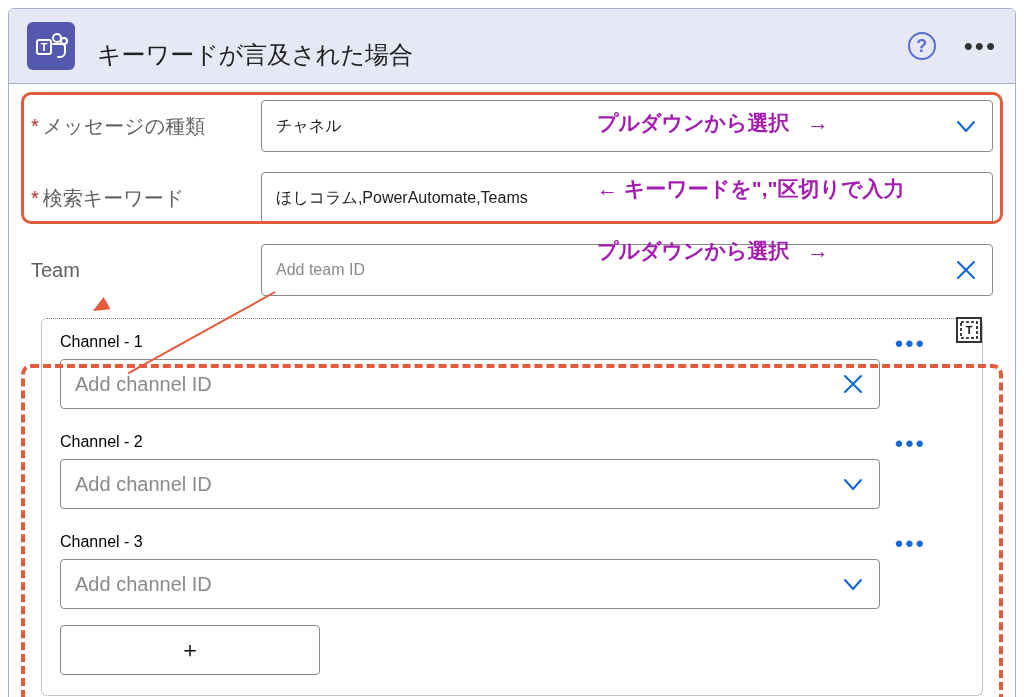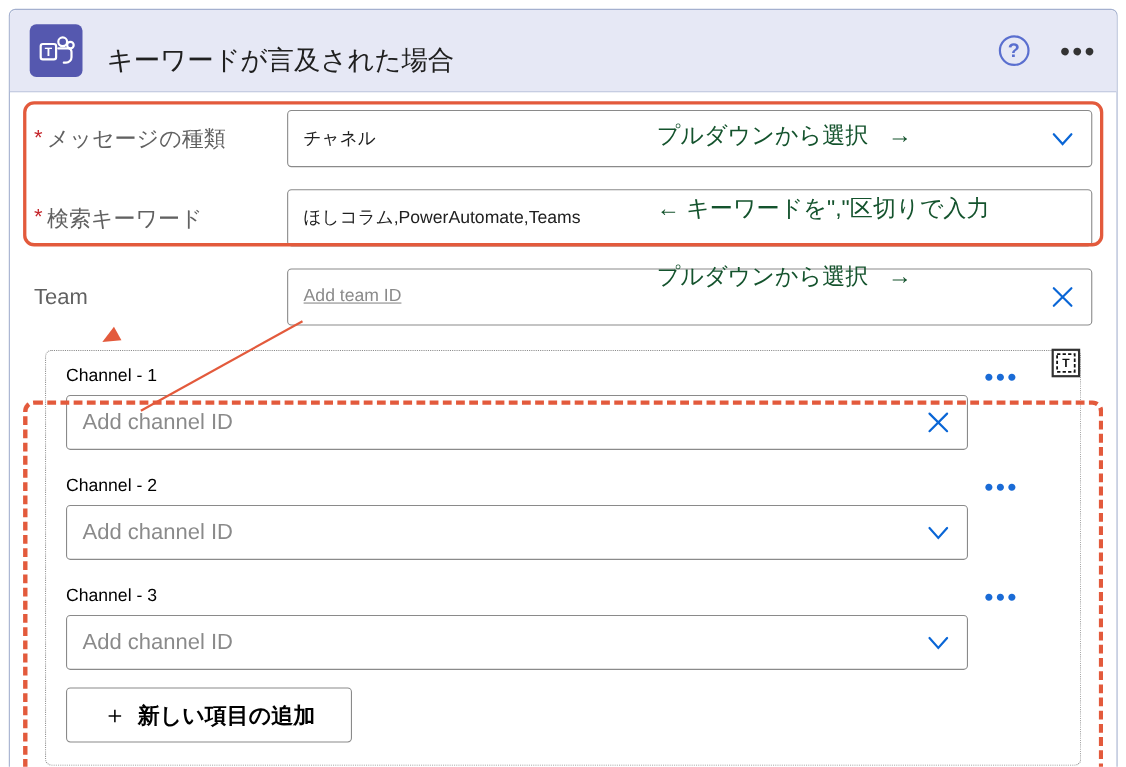--- a/index.html
+++ b/index.html
@@ -56,26 +56,26 @@
   .label-col { width: 210px; display:flex; align-items:center; gap:2px; font-size:20px; color:#616161;}
   .req { color:#c5262c; margin-right:2px;}
   .field-col { flex:1; position:relative; }
 
   .field-box {
     border:1px solid #8a8a8a; border-radius:4px; height:52px;
     display:flex; align-items:center; padding:0 50px 0 14px;
     font-size:16px; color:#202020; background:#fff;
     position:relative;
   }
-  .field-box .placeholder { color:#8a8a8a;text-decoration:underline; }
+  .field-box .placeholder { color:#8a8a8a; }
   .field-box .chev { position:absolute; right:14px; }
   .chev-down { width:24px; height:24px; }
   .x-icon    { width:24px; height:24px; }
 
-  .annot { position:absolute; font-size:21px; color:#14532d; font-weight:400; pointer-events:none; z-index:3; white-space:nowrap;}
+  .annot { position:absolute; font-size:21px; color:#a21caf; font-weight:700; pointer-events:none; z-index:3; white-space:nowrap;}
   .arrow-right { display:inline-block; font-size:22px; }
 
   
   .channel-group {
     margin: 12px 20px 0;
     border:1px dotted #8a8a8a; border-radius:6px;
     padding: 14px 18px 20px;
     position:relative;
   }
   .channel-item { margin-bottom: 24px; }
@@ -254,18 +254,17 @@
           <span class="chev">
             <svg class="chev-down" viewBox="0 0 24 24">
                 <path d="M4 8 L12 17 L20 8" stroke="#0a66d6" stroke-width="2" fill="none" stroke-linecap="round"></path>
               </svg>
           </span>
         </div>
       </div>
 
       <div class="add-new">
         <span class="plus">＋</span>
-        <span>新しい項目の追加</span>
       </div>
     </div>
 
   </div>
 </div>
 
 </body></html>

